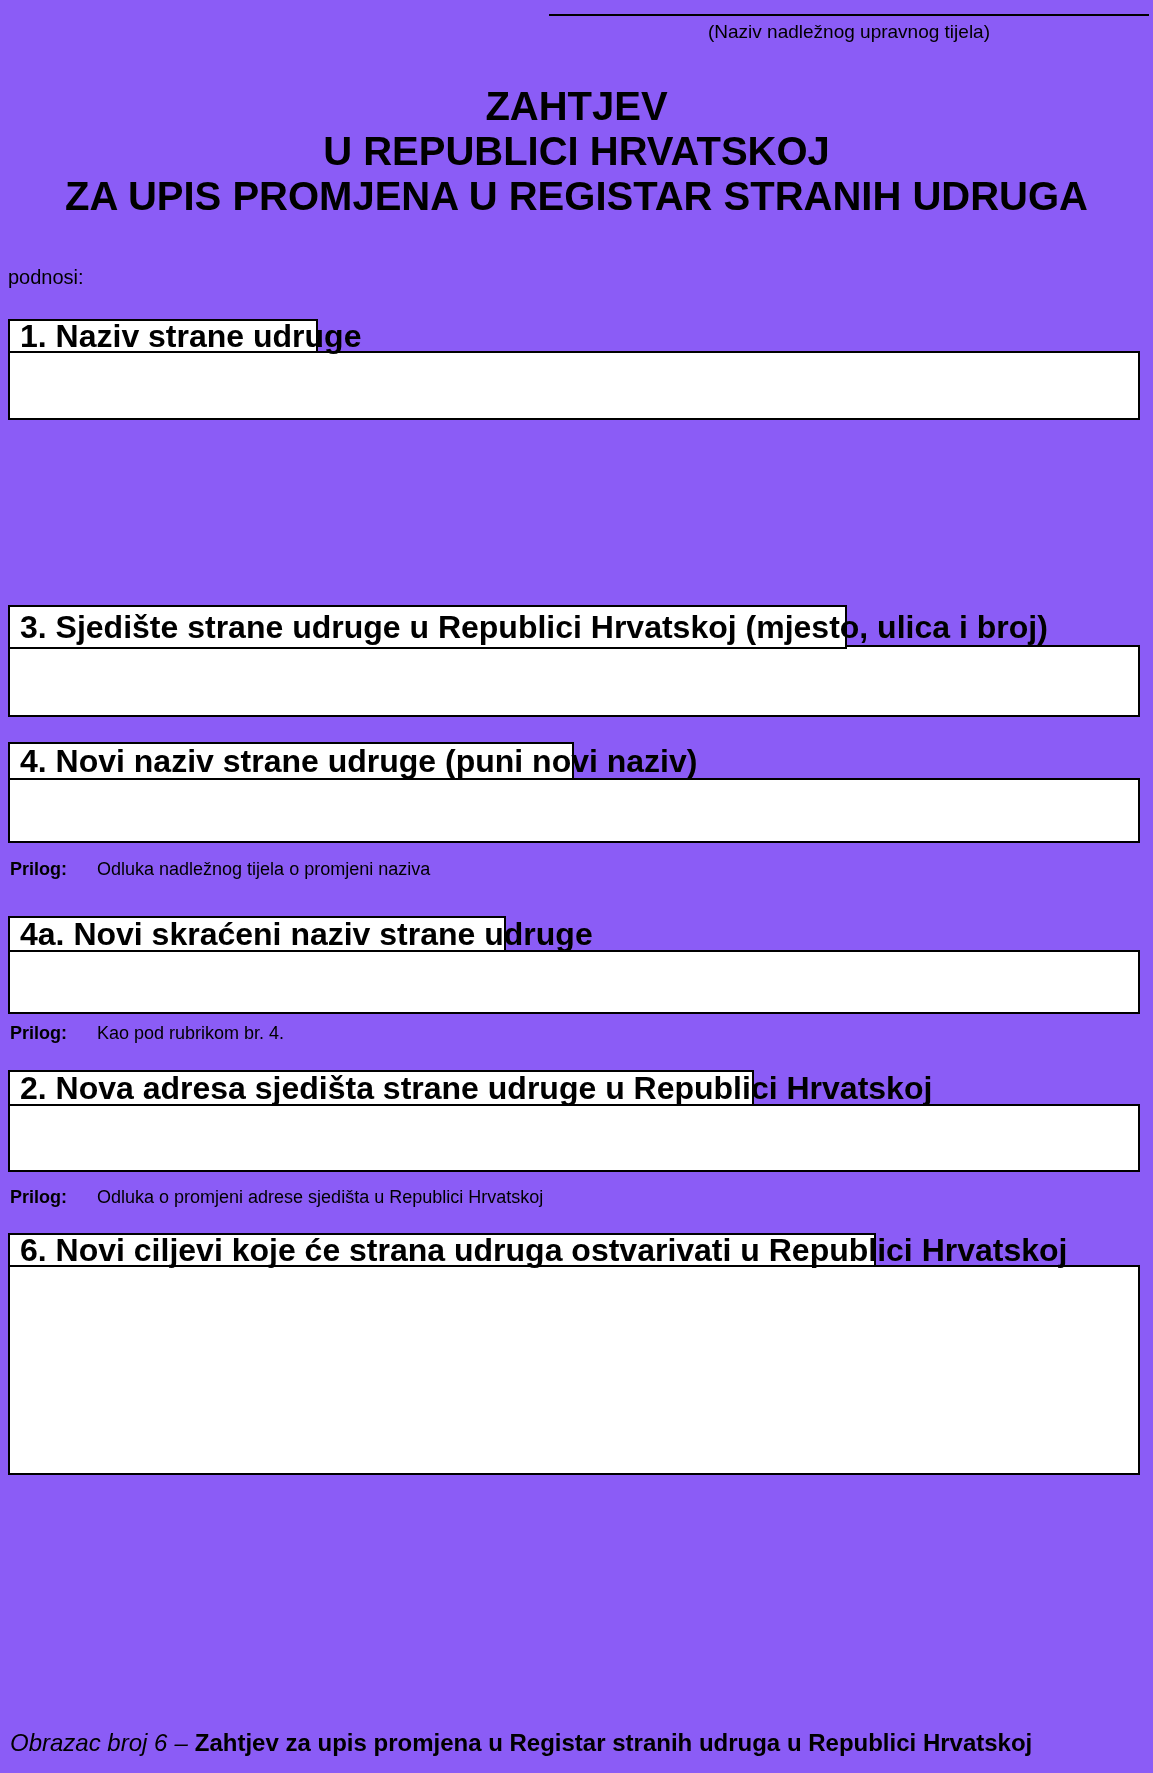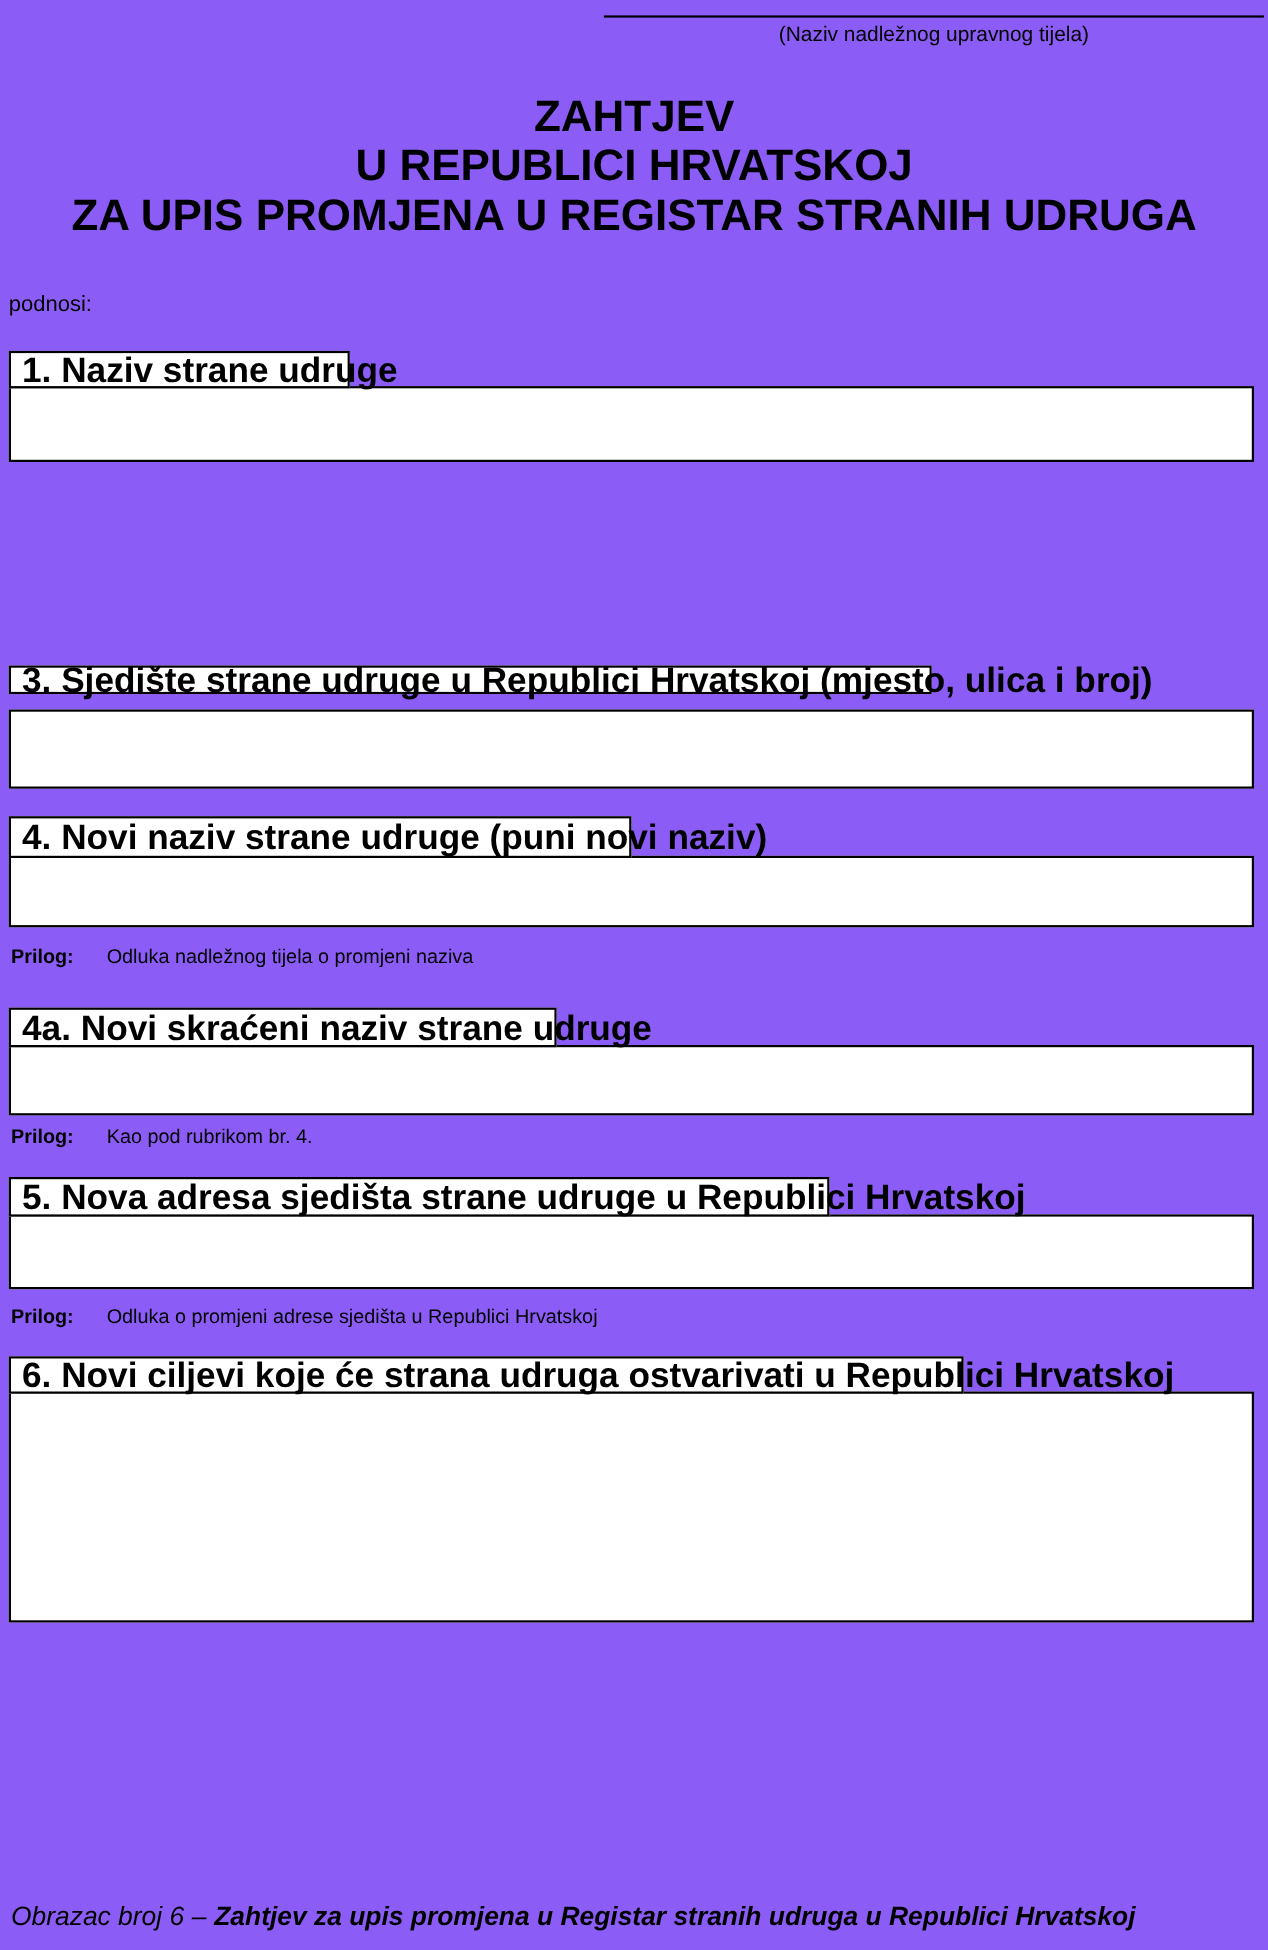--- a/index.html
+++ b/index.html
@@ -78,21 +78,21 @@
   .prilog .pvalue { position:absolute; left:97px; top:0; white-space:nowrap; }
 
   
   .footer {
     left:10px; top:1728px; width:1140px;
     font-size:24px; line-height:30px;
     white-space:nowrap;
   }
   .footer .fnum { font-style:italic; }
   .footer .fsep { font-style:italic; margin:0 7px; }
-  .footer .ftitle { font-weight:bold;font-style:italic; }
+  .footer .ftitle { font-weight:bold; }
 </style>
 </head>
 <body>
 
 <div class="page">
 
   <div class="abs auth-line"></div>
   <div class="abs auth-caption">(Naziv nadležnog upravnog tijela)</div>
 
   <div class="abs title-block">
@@ -100,38 +100,38 @@
     <div>U REPUBLICI HRVATSKOJ</div>
     <div>ZA UPIS PROMJENA U REGISTAR STRANIH UDRUGA</div>
   </div>
 
   <div class="abs podnosi">podnosi:</div>
 
   <div class="abs lbox" style="left:8px; top:319px; width:310px; height:34px;">1. Naziv strane udruge</div>
   <div class="abs ibox" style="left:8px; top:351px; width:1132px; height:69px;"></div>
 
 
-  <div class="abs lbox" style="left:8px; top:605px; width:839px; height:26px;">3. Sjedište strane udruge u Republici Hrvatskoj (mjesto, ulica i broj)</div>
+  <div class="abs lbox" style="left:8px; top:605px; width:839px; height:44px;">3. Sjedište strane udruge u Republici Hrvatskoj (mjesto, ulica i broj)</div>
   <div class="abs ibox" style="left:8px; top:645px; width:1132px; height:72px;"></div>
 
   <div class="abs lbox" style="left:8px; top:742px; width:566px; height:38px;">4. Novi naziv strane udruge (puni novi naziv)</div>
   <div class="abs ibox" style="left:8px; top:778px; width:1132px; height:65px;"></div>
   <div class="abs prilog" style="left:0; top:858px; width:1140px; height:23px;">
     <span class="plabel">Prilog:</span>
     <span class="pvalue">Odluka nadležnog tijela o promjeni naziva</span>
   </div>
 
   <div class="abs lbox" style="left:8px; top:916px; width:498px; height:36px;">4a. Novi skraćeni naziv strane udruge</div>
   <div class="abs ibox" style="left:8px; top:950px; width:1132px; height:64px;"></div>
   <div class="abs prilog" style="left:0; top:1022px; width:1140px; height:23px;">
     <span class="plabel">Prilog:</span>
     <span class="pvalue">Kao pod rubrikom br. 4.</span>
   </div>
 
-  <div class="abs lbox" style="left:8px; top:1070px; width:746px; height:36px;">5. Nova adresa sjedišta strane udruge u Republici Hrvatskoj</div>
+  <div class="abs lbox" style="left:8px; top:1070px; width:746px; height:36px;">2. Nova adresa sjedišta strane udruge u Republici Hrvatskoj</div>
   <div class="abs ibox" style="left:8px; top:1104px; width:1132px; height:68px;"></div>
   <div class="abs prilog" style="left:0; top:1186px; width:1140px; height:23px;">
     <span class="plabel">Prilog:</span>
     <span class="pvalue">Odluka o promjeni adrese sjedišta u Republici Hrvatskoj</span>
   </div>
 
   <div class="abs lbox" style="left:8px; top:1233px; width:868px; height:34px;">6. Novi ciljevi koje će strana udruga ostvarivati u Republici Hrvatskoj</div>
   <div class="abs ibox" style="left:8px; top:1265px; width:1132px; height:210px;"></div>
 
   <div class="abs footer">

